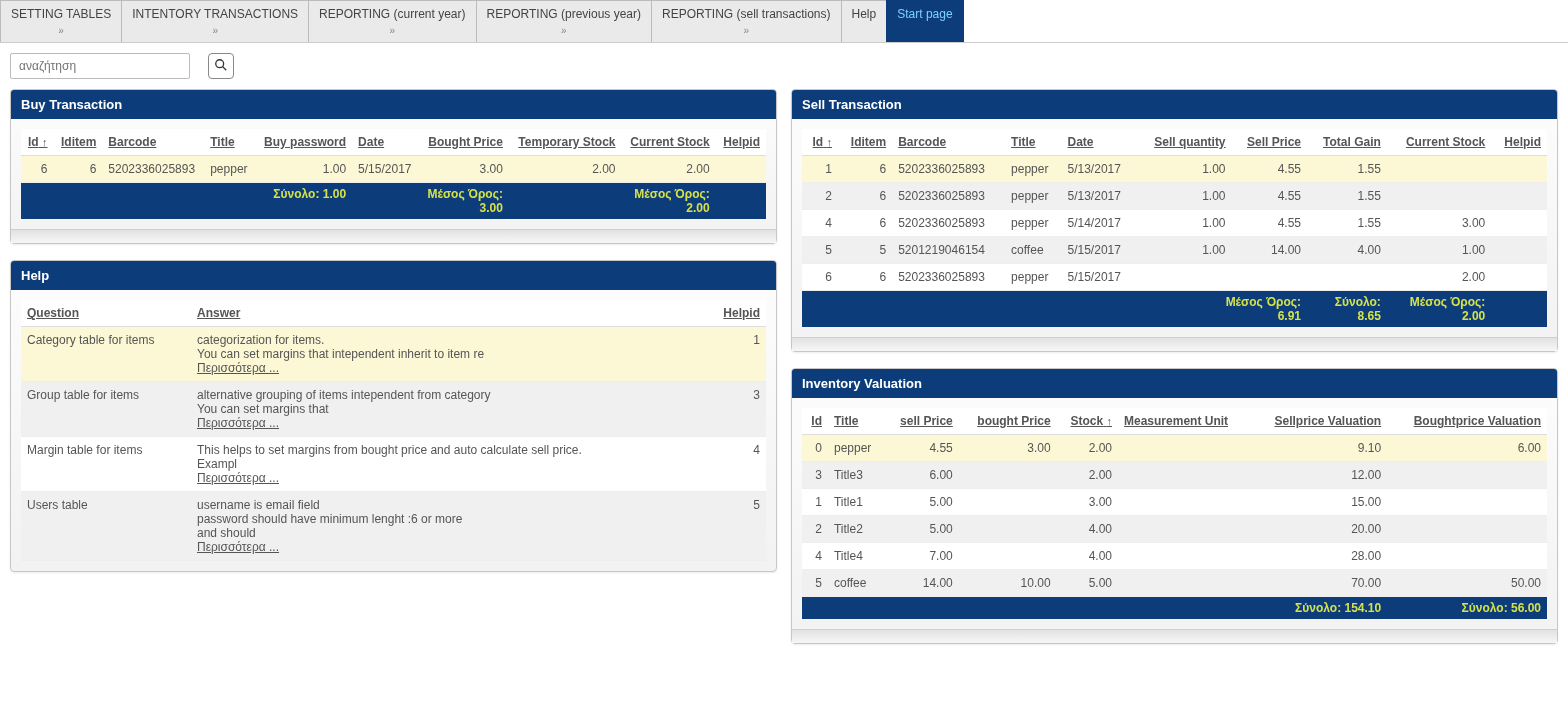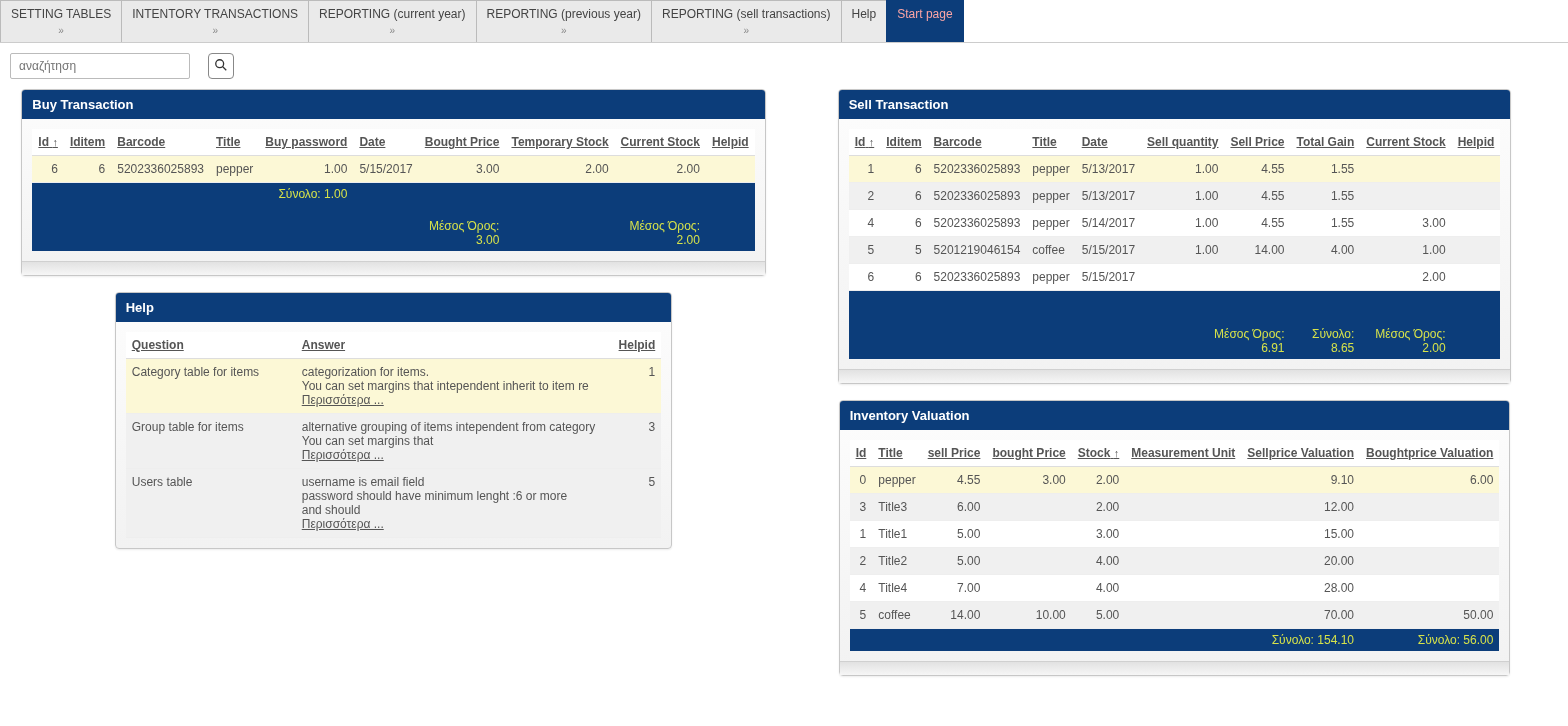--- a/index.html
+++ b/index.html
@@ -1,37 +1,37 @@
 <!DOCTYPE html>
 <html><head>
 <meta charset="utf-8">
 <style>
 * { box-sizing: border-box; margin: 0; padding: 0; }
 body { font-family: Verdana, Arial, sans-serif; font-size: 12px; background: #fff; color: #555; }
 .topnav { display: flex; background: #fff; border-bottom: 1px solid #ccc; }
 .topnav-item { padding: 6px 10px; background: #eaeaea; border: 1px solid #bbb; border-bottom: none; color: #444; cursor: pointer; display: flex; align-items: center; gap: 4px; margin-right: -1px; flex-direction: column; }
-.topnav-item.active { background: #0c3d7a; color: #fca5a5; border-color: #0c3d7a; }
+.topnav-item.active { background: #0c3d7a; color: #7dd3fc; border-color: #0c3d7a; }
 .chev { font-size: 10px; color: #888; }
 .searchbar { display: flex; align-items: center; gap: 18px; padding: 10px; }
 .searchbar input { width: 180px; padding: 5px 8px; border: 1px solid #bbb; border-radius: 2px; font-size: 12px; }
 .searchbar button { width: 26px; height: 26px; border: 1px solid #888; border-radius: 4px; background: #fff; cursor: pointer; display: flex; align-items: center; justify-content: center; }
 .dashboard { display: flex; gap: 14px; padding: 0 10px 14px; }
-.col { flex: 1; display: flex; flex-direction: column; gap: 16px; align-items: center; }
+.col { flex: 1; display: flex; flex-direction: column; gap: 16px; }
 .panel { border: 1px solid #c7c7c7; border-radius: 4px; background: linear-gradient(#fdfdfd,#f2f2f2); box-shadow: 0 1px 2px rgba(0,0,0,.08); }
 .panel-header { background: #0c3d7a; color: #fff; font-weight: bold; padding: 7px 10px; border-radius: 3px 3px 0 0; font-size: 13px; }
 .panel-body { padding: 10px; }
 table { width: 100%; border-collapse: collapse; background: #fff; }
 th { text-align: left; padding: 6px 6px; font-weight: bold; color: #555; text-decoration: underline; font-size: 12px; white-space: nowrap; border-bottom: 1px solid #ddd; cursor: pointer; }
 th.r { text-align: right; }
 td { padding: 6px 6px; font-size: 12px; color: #555; border-bottom: 1px solid #eee; vertical-align: top; }
 td.r { text-align: right; }
 tr.hl td { background: #fcf8d6; }
 tr.alt td { background: #f0f0f0; }
-.summary td { background: #0c3d7a; color: #d6e24a; font-weight: normal; text-align: right; border: none; padding: 4px 6px; }
-.summary .lbl { display: block; margin-top: 32px; }
+.summary td { background: #0c3d7a; color: #d6e24a; font-weight: bold; text-align: right; border: none; padding: 4px 6px; }
+.summary .lbl { display: block; }
 .more { text-decoration: underline; color: #555; cursor: pointer; }
 .sort-arrow { text-decoration: none; font-size: 11px; }
 .bottom-shadow { height: 14px; background: linear-gradient(#e2e2e2,#f6f6f6); border-top: 1px solid #d0d0d0; }
 </style>
 </head>
 <body>
 
 <div class="topnav" id="topnav">
     <div class="topnav-item">
       <span>SETTING TABLES</span>
@@ -136,20 +136,25 @@
           <tbody id="help-rows">
               <tr class="hl">
                 <td>Category table for items</td>
                 <td><div>categorization for items.</div><div>You can set margins that intependent inherit to item re</div><span class="more">Περισσότερα ...</span></td>
                 <td class="r">1</td>
               </tr>
               <tr class="alt">
                 <td>Group table for items</td>
                 <td><div>alternative grouping of items intependent from category</div><div>You can set margins that</div><span class="more">Περισσότερα ...</span></td>
                 <td class="r">3</td>
+              </tr>
+              <tr class="">
+                <td>Margin table for items</td>
+                <td><div>This helps to set margins from bought price and auto calculate sell price.</div><div>Exampl</div><span class="more">Περισσότερα ...</span></td>
+                <td class="r">4</td>
               </tr>
               <tr class="alt">
                 <td>Users table</td>
                 <td><div>username is email field</div><div>password should have minimum lenght :6 or more</div><div>and should</div><span class="more">Περισσότερα ...</span></td>
                 <td class="r">5</td>
               </tr>
             </tbody>
         </table>
       </div>
     </div>

